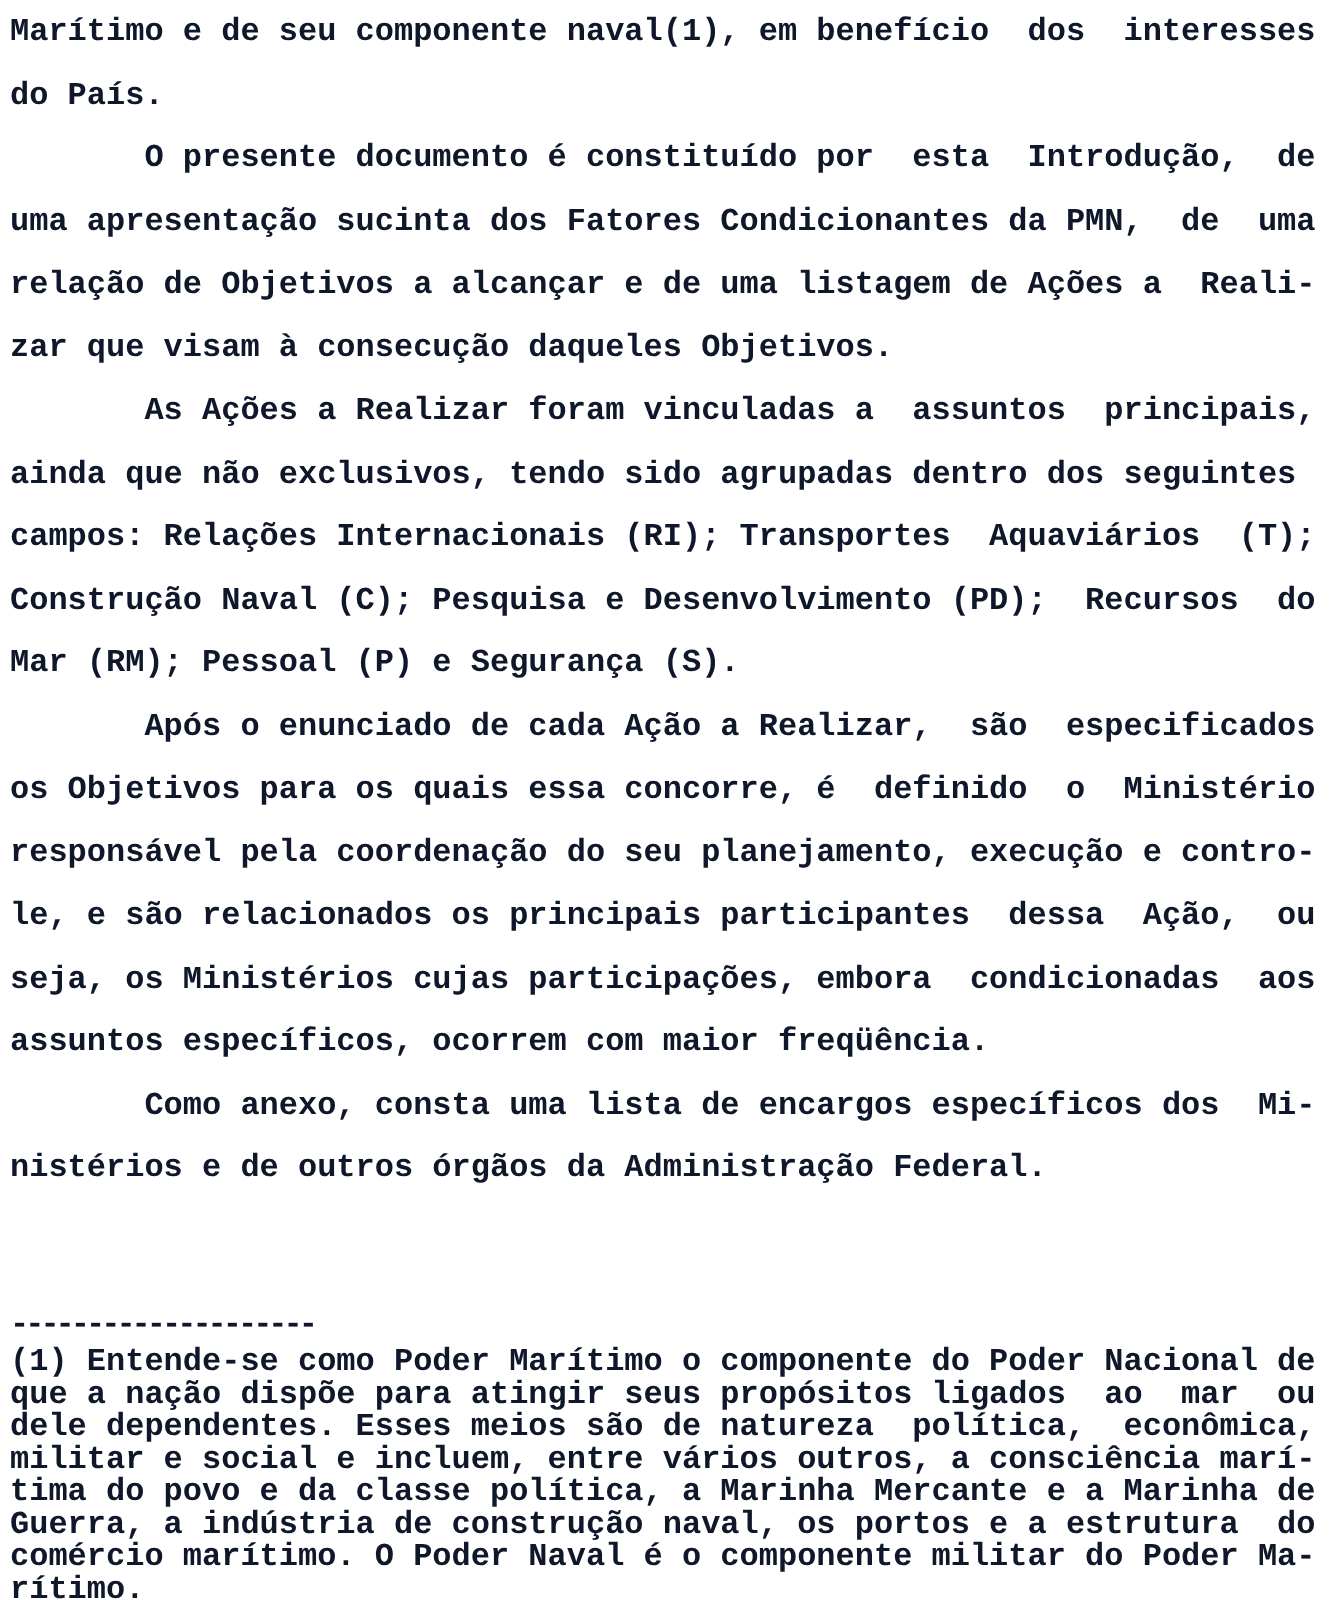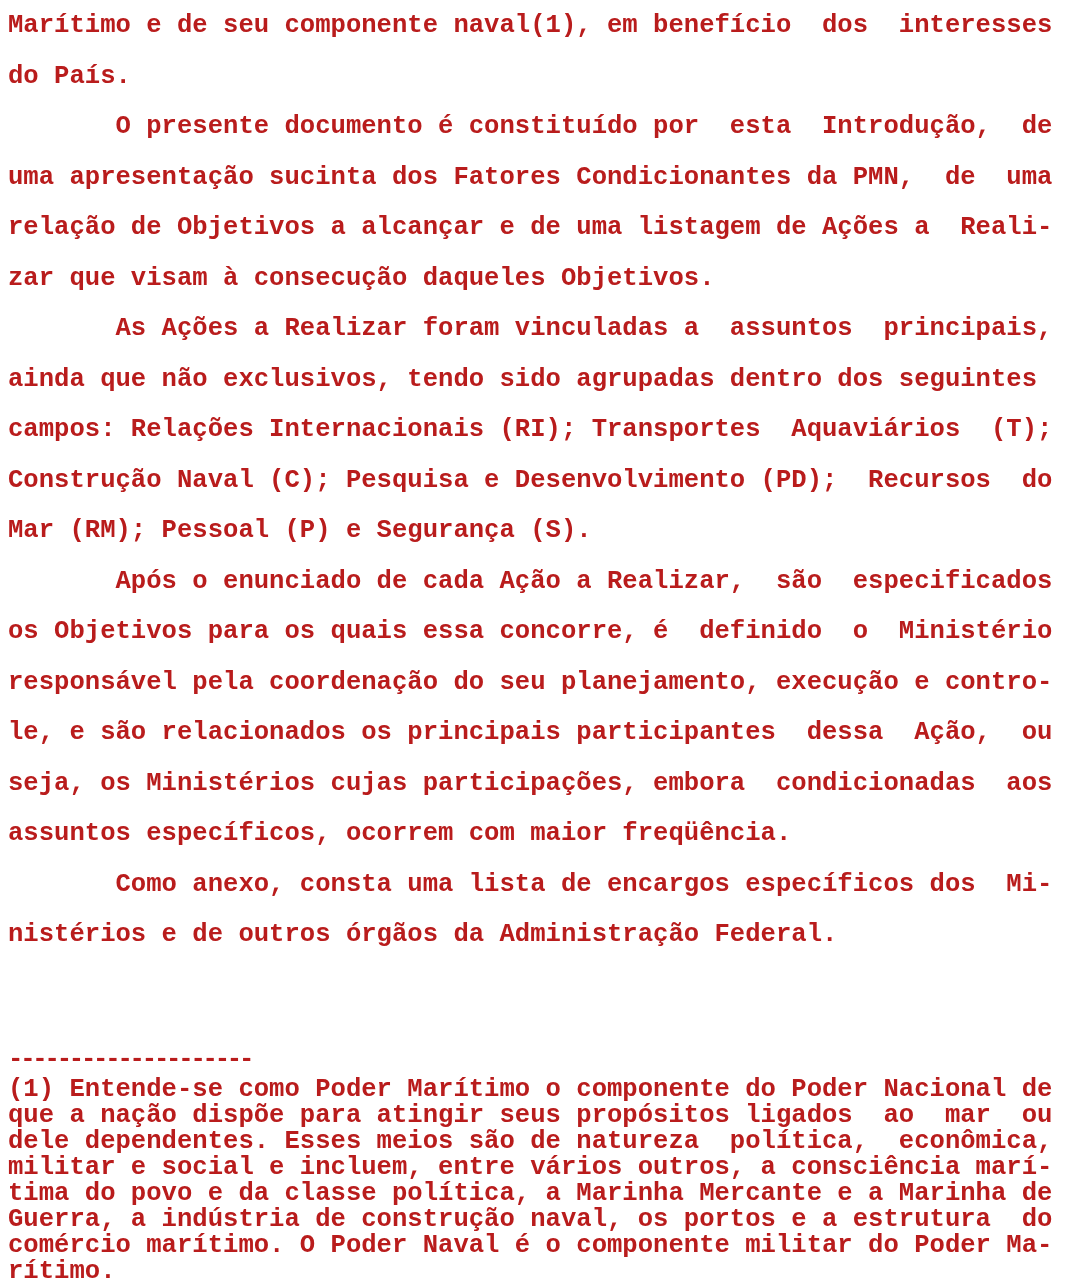--- a/index.html
+++ b/index.html
@@ -8,21 +8,21 @@
     background: #ffffff;
   }
   .page {
     position: relative;
     width: 1067px;
     height: 1280px;
     background: #ffffff;
     overflow: hidden;
     font-family: "Liberation Mono", "DejaVu Sans Mono", monospace;
     font-weight: 700;
-    color: #b91c1c;
+    color: #0f172a;
   }
   .page pre {
     margin: 0;
     padding: 0;
     white-space: pre;
     font-family: inherit;
     font-weight: inherit;
   }
   .body-text {
     position: absolute;

